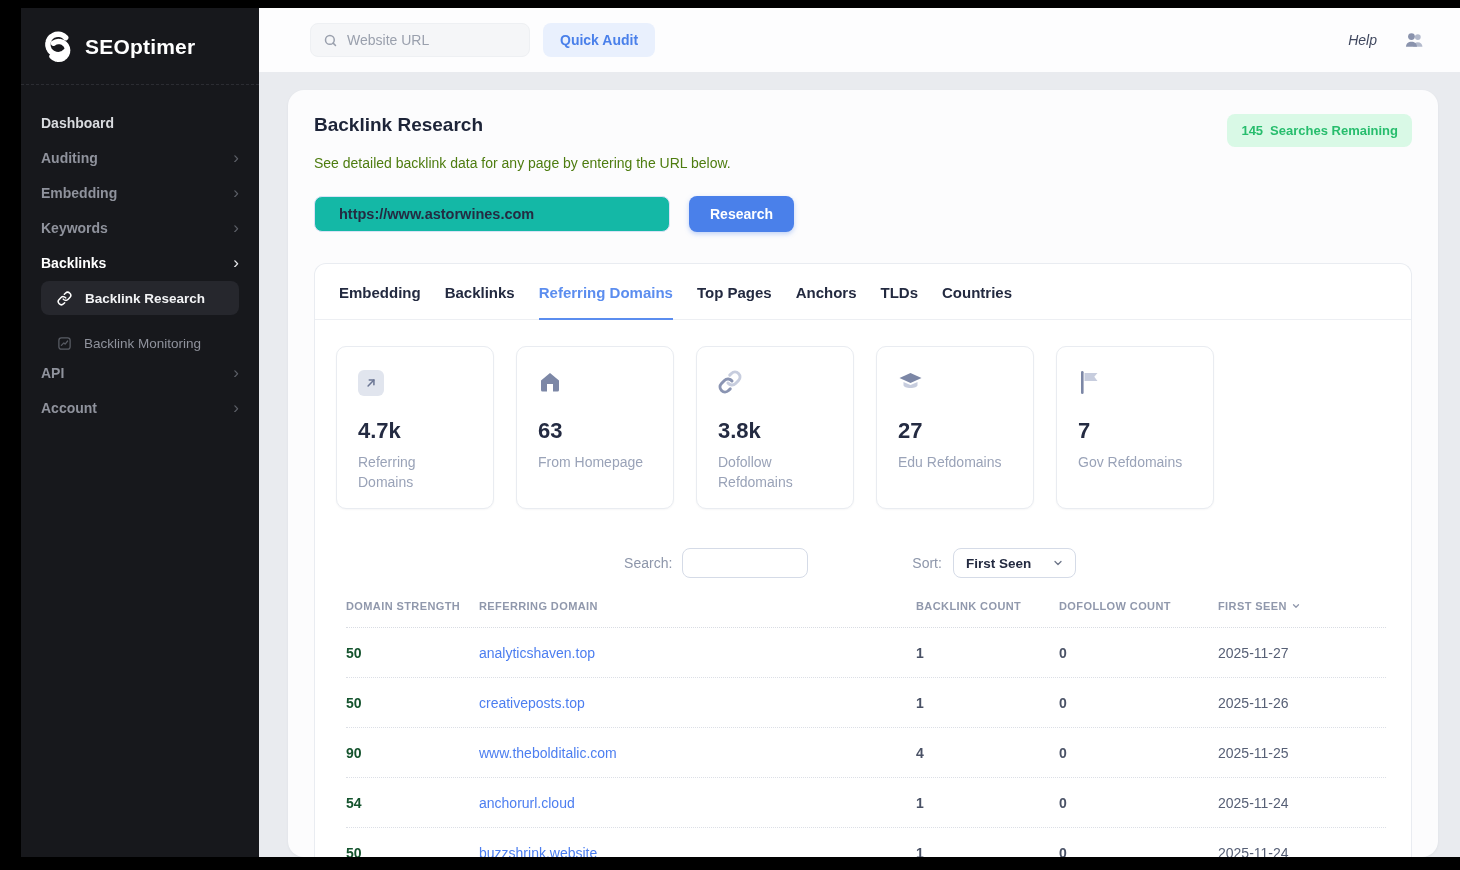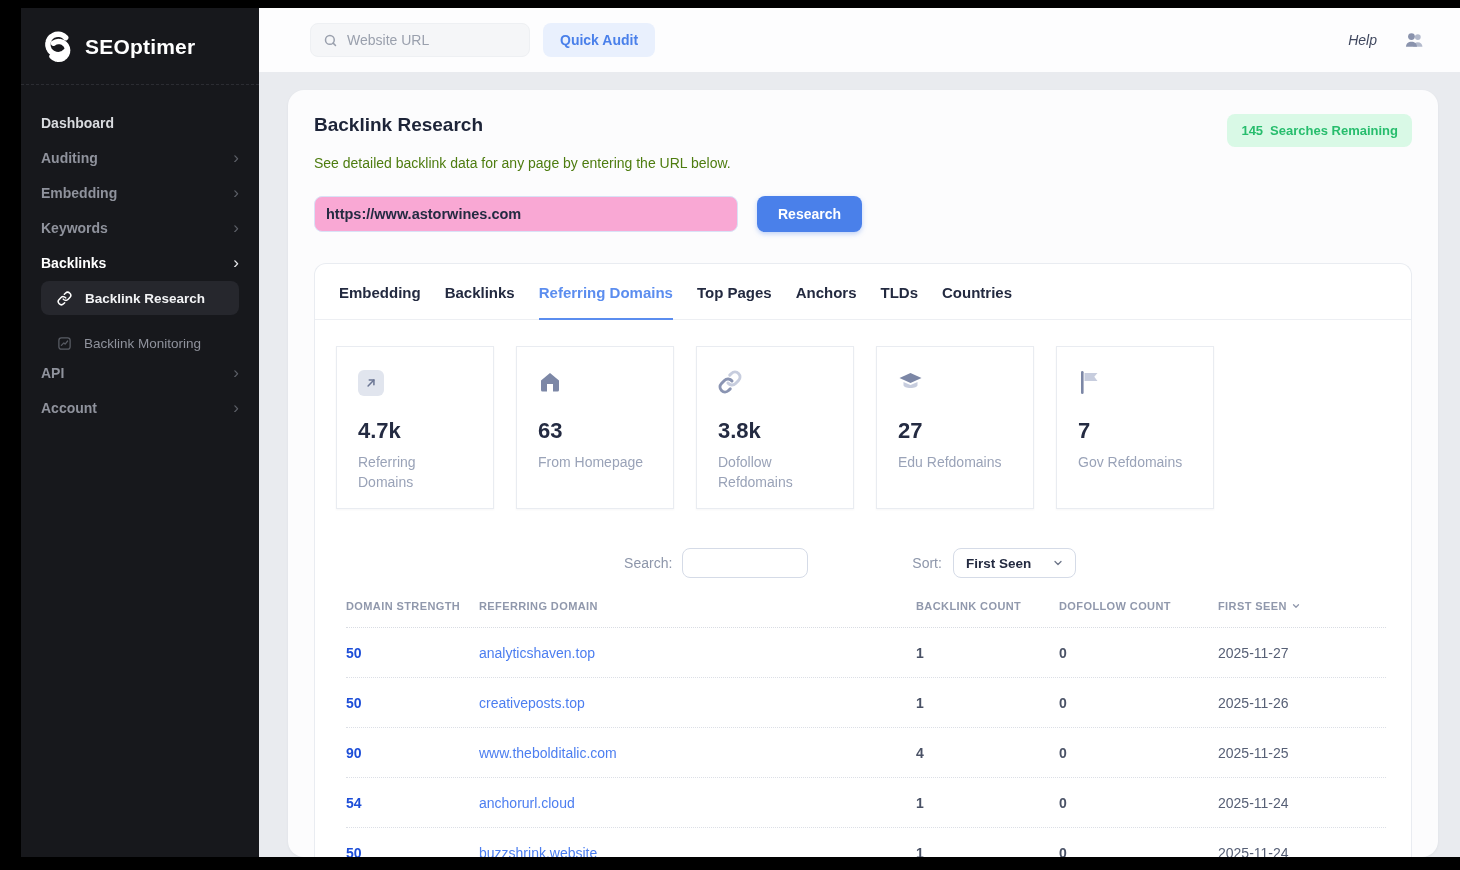--- a/index.html
+++ b/index.html
@@ -35,49 +35,49 @@
 
   .content { flex:1; padding:18px 23px 0 29px; min-height:0; }
   .big-card { background:#fcfcfd; border-radius:16px; height:100%; padding:24px 26px 0 26px; box-shadow:0 1px 3px rgba(25,35,60,.05); overflow:hidden; }
 
   .page-head { display:flex; align-items:flex-start; justify-content:space-between; }
   .page-title { font-size:19px; font-weight:700; color:#1d2438; }
   .page-subtitle { font-size:14px; color:#4d7c0f; margin-top:19px; }
   .badge { background:#d9f9e6; border-radius:8px; padding:9px 14px; display:flex; gap:7px; font-size:13px; font-weight:700; color:#27bd6d; white-space:nowrap; }
 
   .url-row { display:flex; align-items:center; margin-top:25px; }
-  .url-input { width:424px; height:36px; background:#f9a8d4; border:1px solid #d9e2f6; border-radius:8px; padding:0 11px; font-family:"Liberation Sans",sans-serif; font-size:14.5px; font-weight:600; color:#242b42; outline:none; }
+  .url-input { width:356px; height:36px; background:#14b8a6; border:1px solid #d9e2f6; border-radius:8px; padding:0 24px; font-family:"Liberation Sans",sans-serif; font-size:14.5px; font-weight:600; color:#242b42; outline:none; }
   .research-btn { margin-left:19px; height:36px; padding:0 21px; background:#4a80ea; border:none; border-radius:8px; color:#fff; font-size:14px; font-weight:700; font-family:"Liberation Sans",sans-serif; cursor:pointer; box-shadow:0 2px 5px rgba(74,128,234,.35); }
 
   .panel { margin-top:31px; background:#fff; border:1px solid #e9ecf1; border-radius:12px 12px 0 0; border-bottom:none; height:617px; }
   .tabbar { display:flex; gap:24px; padding:0 24px; border-bottom:1px solid #edeff3; }
   .tab { font-size:15px; font-weight:600; color:#232a40; padding:20px 0 18px 0; position:relative; cursor:pointer; white-space:nowrap; }
   .tab.active { color:#5b8def; }
   .tab.active::after { content:""; position:absolute; left:0; right:0; bottom:-1px; height:2px; background:#5b8def; }
 
   .stats-row { display:flex; gap:22px; margin:26px 20px 0 21px; }
-  .stat-card { width:158px; height:163px; background:#fff; border:1px solid #e9ecf1; border-radius:0; padding:23px 21px; box-shadow:0 1px 2px rgba(20,30,60,.04); }
+  .stat-card { width:158px; height:163px; background:#fff; border:1px solid #e9ecf1; border-radius:10px; padding:23px 21px; box-shadow:0 1px 2px rgba(20,30,60,.04); }
   .stat-icon { height:27px; display:flex; align-items:flex-start; }
   .sq-icon { width:26px; height:26px; background:#e1e5ee; border-radius:6px; display:flex; align-items:center; justify-content:center; }
   .stat-value { margin-top:21px; font-size:22px; font-weight:700; color:#242b42; }
   .stat-label { margin-top:9px; font-size:14px; color:#9aa3b8; line-height:1.42; max-width:110px; }
 
   .controls-row { display:flex; align-items:center; justify-content:center; margin:39px 26px 0 0; }
   .ctrl-label { font-size:14px; color:#8d96aa; }
   .mini-search { width:126px; height:30px; border:1px solid #d5dbe7; border-radius:8px; margin-left:10px; background:#fff; padding:0 8px; font-family:"Liberation Sans",sans-serif; font-size:13px; color:#39415a; outline:none; }
   .sort-group { display:flex; align-items:center; margin-left:104px; }
   .sort-select { width:123px; height:30px; border:1px solid #d5dbe7; border-radius:8px; margin-left:11px; display:flex; align-items:center; justify-content:space-between; padding:0 11px 0 12px; cursor:pointer; background:#fff; }
   .sort-value { font-size:13.5px; font-weight:600; color:#232a40; }
 
   .table { margin:22px 25px 0 31px; }
   .tgrid { display:grid; grid-template-columns:133px 437px 143px 159px 1fr; align-items:center; }
   .thead { padding-bottom:15px; border-bottom:1px dotted #d9dce3; }
   .th { font-size:11px; font-weight:700; color:#9098ac; letter-spacing:.4px; display:flex; align-items:center; gap:4px; }
   .trow { height:50px; border-bottom:1px dotted #dcdfe6; font-size:14px; }
-  .td-strength { color:#1d4ed8; font-weight:600; }
+  .td-strength { color:#14532d; font-weight:600; }
   .td-link { color:#4c7ef0; text-decoration:none; cursor:pointer;margin-top:24px; }
   .td-num { color:#4a5266; font-weight:600; }
   .td-date { color:#565f75; }
 
   svg { display:block; }
 </style>
 </head>
 <body>
 
 <div class="window">

